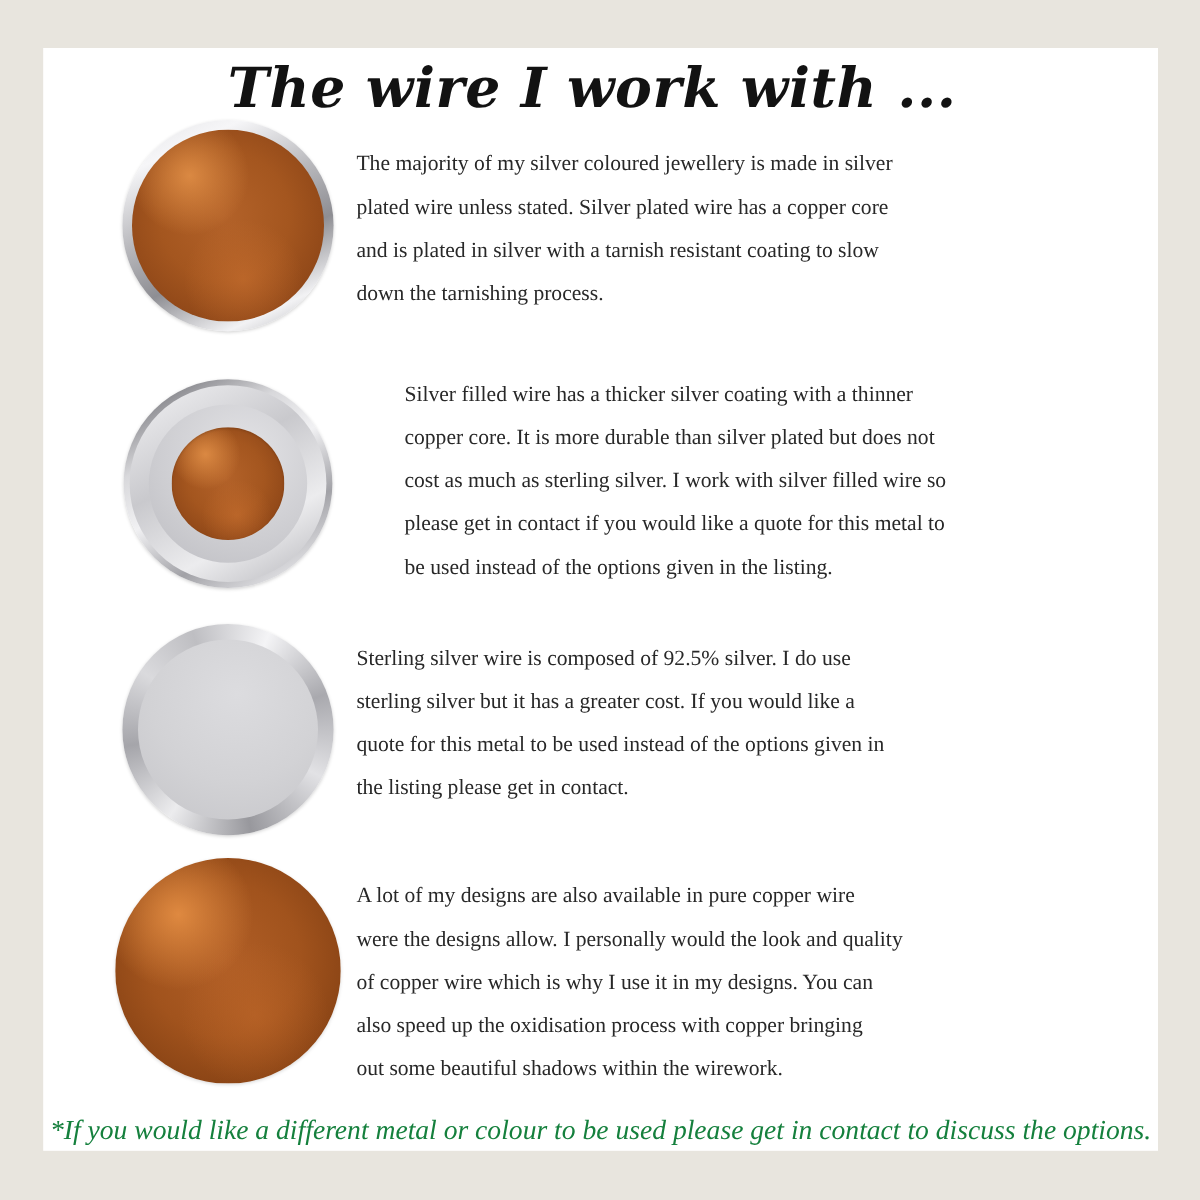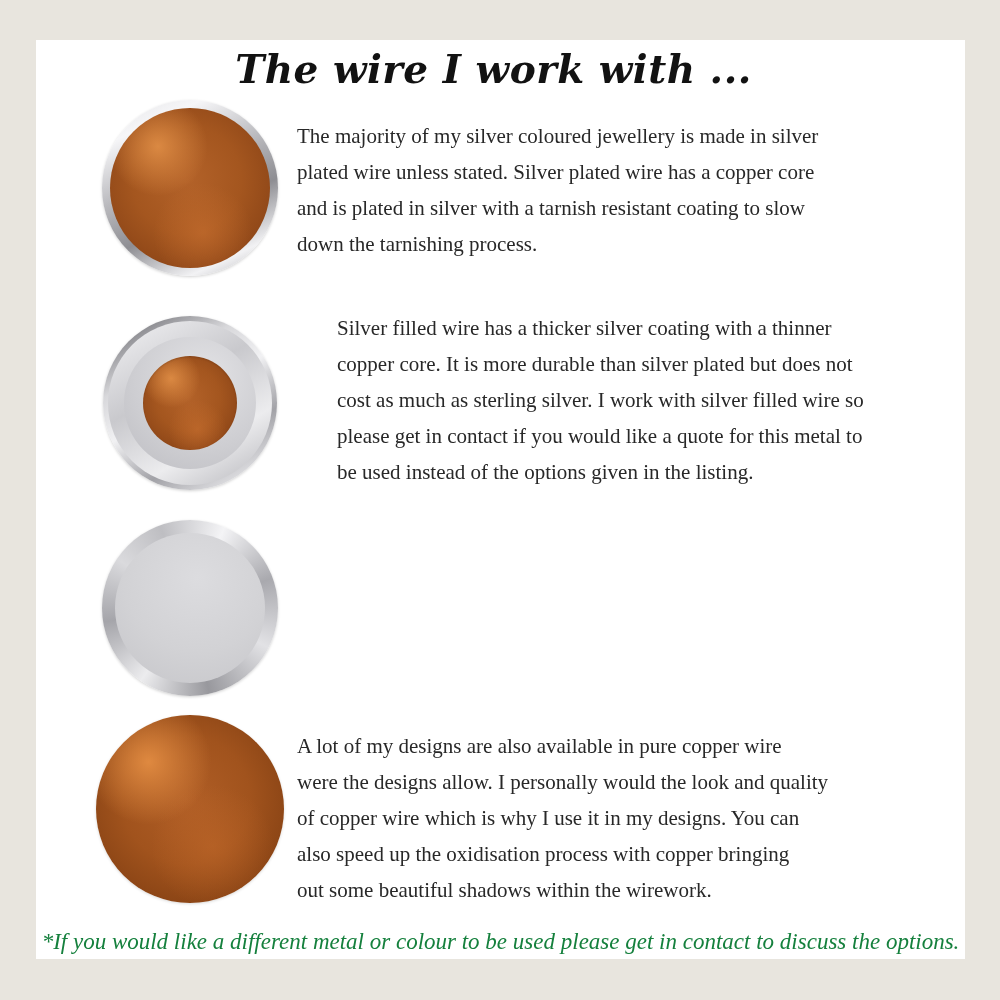--- a/index.html
+++ b/index.html
@@ -22,30 +22,30 @@
     background: #ffffff;
   }
   .title {
     position: absolute;
     left: 0; right: 14px; top: 6px;
     margin: 0;
     text-align: center;
     font-family: "DejaVu Serif", serif;
     font-style: italic;
     font-weight: 700;
-    font-size: 39px;
+    font-size: 46px;
     letter-spacing: 0.5px;
     color: #121212;
   }
   .para {
     position: absolute;
     left: 261px;
     width: 670px;
     margin: 0;
-    font-size: 21px;
+    font-size: 18px;
     line-height: 36px;
     white-space: pre-line;
     color: #282828;
   }
   .p1 { top: 78px; }
   .p2 { top: 270px; margin-left: 40px; }
   .p3 { top: 490px; }
   .p4 { top: 688px; }
   .footer-note {
     position: absolute;
@@ -131,20 +131,24 @@
     </div>
     <p class="para p2">Silver filled wire has a thicker silver coating with a thinner
 copper core. It is more durable than silver plated but does not
 cost as much as sterling silver. I work with silver filled wire so
 please get in contact if you would like a quote for this metal to
 be used instead of the options given in the listing.</p>
 
     <div class="swatch s3">
       <div class="layer inner"></div>
     </div>
+    <p class="para p3">Sterling silver wire is composed of 92.5% silver. I do use
+sterling silver but it has a greater cost. If you would like a
+quote for this metal to be used instead of the options given in
+the listing please get in contact.</p>
 
     <div class="swatch s4"></div>
     <p class="para p4">A lot of my designs are also available in pure copper wire
 were the designs allow. I personally would the look and quality
 of copper wire which is why I use it in my designs. You can
 also speed up the oxidisation process with copper bringing
 out some beautiful shadows within the wirework.</p>
 
     <div class="footer-note">*If you would like a different metal or colour to be used please get in contact to discuss the options.</div>
 

